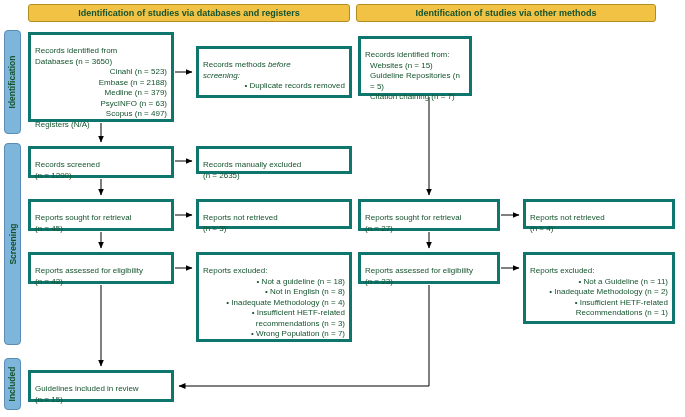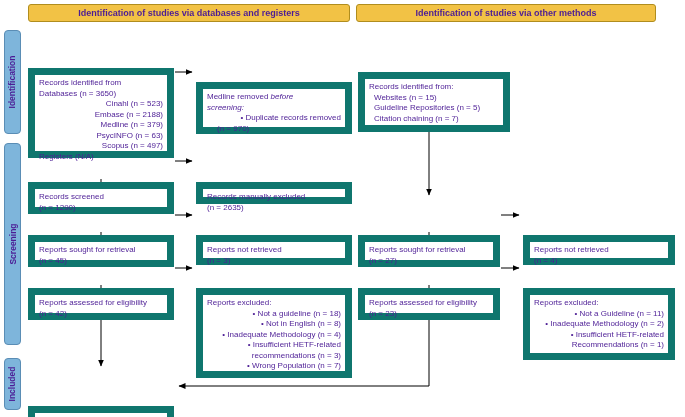--- a/index.html
+++ b/index.html
@@ -1,35 +1,35 @@
 <!DOCTYPE html>
 <html><head>
 <meta charset="utf-8">
 <style>
   html,body { margin:0; padding:0; background:#fff; }
   #canvas {
     position:relative; width:685px; height:417px; background:#fff;
-    font-family:"Liberation Sans", sans-serif; color:#4c1d95; overflow:hidden;
+    font-family:"Liberation Sans", sans-serif; color:#14532d; overflow:hidden;
   }
   #arrows { position:absolute; left:0; top:0; z-index:0; }
   .hdr {
     position:absolute; height:18px; border-radius:3px; border:1px solid #b08d1e;
     display:flex; align-items:center; justify-content:center;
     font-weight:bold; font-size:9px; z-index:1; box-sizing:border-box;
   }
   .side {
     position:absolute; width:17px; border-radius:4px; border:1px solid #5a8db5;
     display:flex; align-items:center; justify-content:center; z-index:1; box-sizing:border-box;
   }
   .side span {
     transform:rotate(-90deg); white-space:nowrap; font-weight:bold; font-size:8.5px;
   }
   .box {
-    position:absolute; background:#fff; border:7px solid #0f766e; box-sizing:border-box;
-    font-size:8px; line-height:10.5px; padding:3px 4px; z-index:1;margin-top:36px;
+    position:absolute; background:#fff; border:3px solid #0f766e; box-sizing:border-box;
+    font-size:8px; line-height:10.5px; padding:11px 4px; z-index:1;
   }
   .indent  { padding-left:8px;text-align:right; }
   .indent2 { padding-left:5px; }
   .bullet  { padding-left:10px; text-indent:-7px;text-align:right; }
   .bcont   { padding-left:10px; }
   .it      { font-style:italic; }
 </style>
 </head>
 <body>
 
@@ -101,25 +101,24 @@
     <div>(n = 42)</div>
   </div>
 
   <div class="box" style="left:28px;top:370px;width:146px;height:32px;">
     <div>Guidelines included in review</div>
     <div>(n = 15)</div>
   </div>
 
   <div class="box" style="left:196px;top:46px;width:156px;height:52px;">
     <div>
-      <span>Medline removed </span><span class="it">before</span>
+      <span>Records methods </span><span class="it">before</span>
     </div>
     <div class="it">screening:</div>
     <div class="bullet">• Duplicate records removed</div>
-    <div class="bcont">(n = 970)</div>
   </div>
 
   <div class="box" style="left:196px;top:146px;width:156px;height:22px;">
     <div>Records manually excluded</div>
     <div>(n = 2635)</div>
   </div>
 
   <div class="box" style="left:196px;top:199px;width:156px;height:30px;">
     <div>Reports not retrieved</div>
     <div>(n = 3)</div>
@@ -127,21 +126,21 @@
 
   <div class="box" style="left:196px;top:252px;width:156px;height:90px;">
     <div>Reports excluded:</div>
     <div class="bullet">• Not a guideline (n = 18)</div>
     <div class="bullet">• Not in English (n = 8)</div>
     <div class="bullet">• Inadequate Methodology (n = 4)</div>
     <div class="bullet">• Insufficient HETF-related recommendations (n = 3)</div>
     <div class="bullet">• Wrong Population (n = 7)</div>
   </div>
 
-  <div class="box" style="left:358px;top:36px;width:152px;height:60px;">
+  <div class="box" style="left:358px;top:36px;width:114px;height:60px;">
     <div>Records identified from:</div>
     <div class="indent2">Websites (n = 15)</div>
     <div class="indent2">Guideline Repositories (n = 5)</div>
     <div class="indent2">Citation chaining (n = 7)</div>
   </div>
 
   <div class="box" style="left:358px;top:199px;width:142px;height:32px;">
     <div>Reports sought for retrieval</div>
     <div>(n = 27)</div>
   </div>

